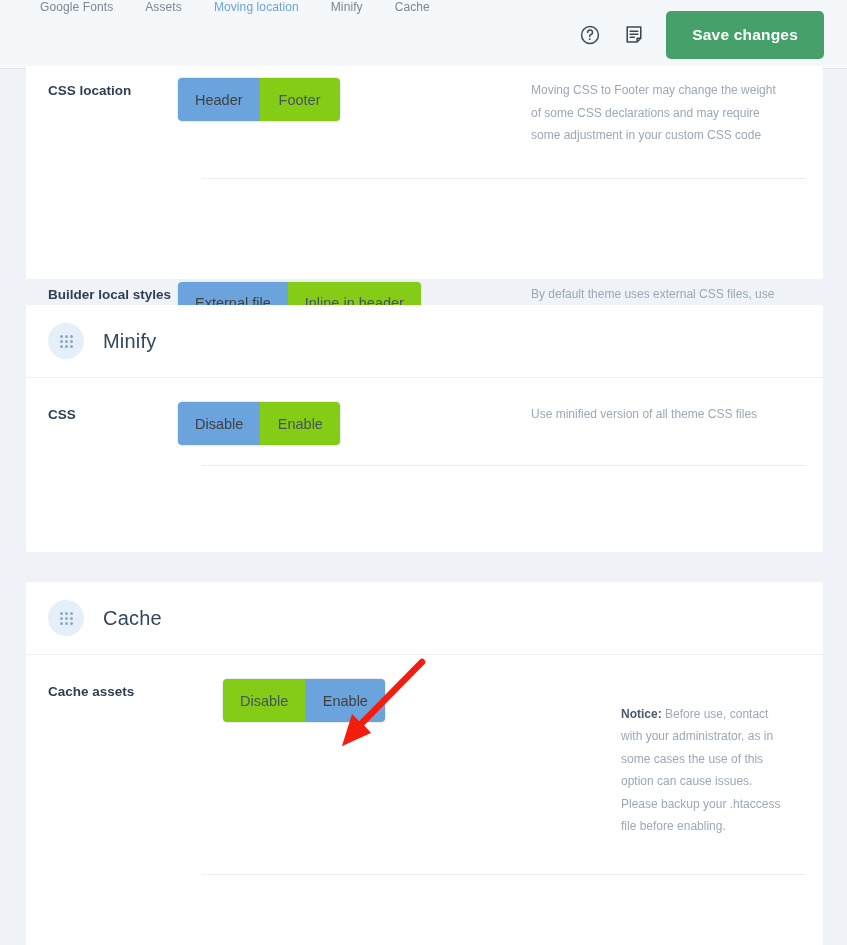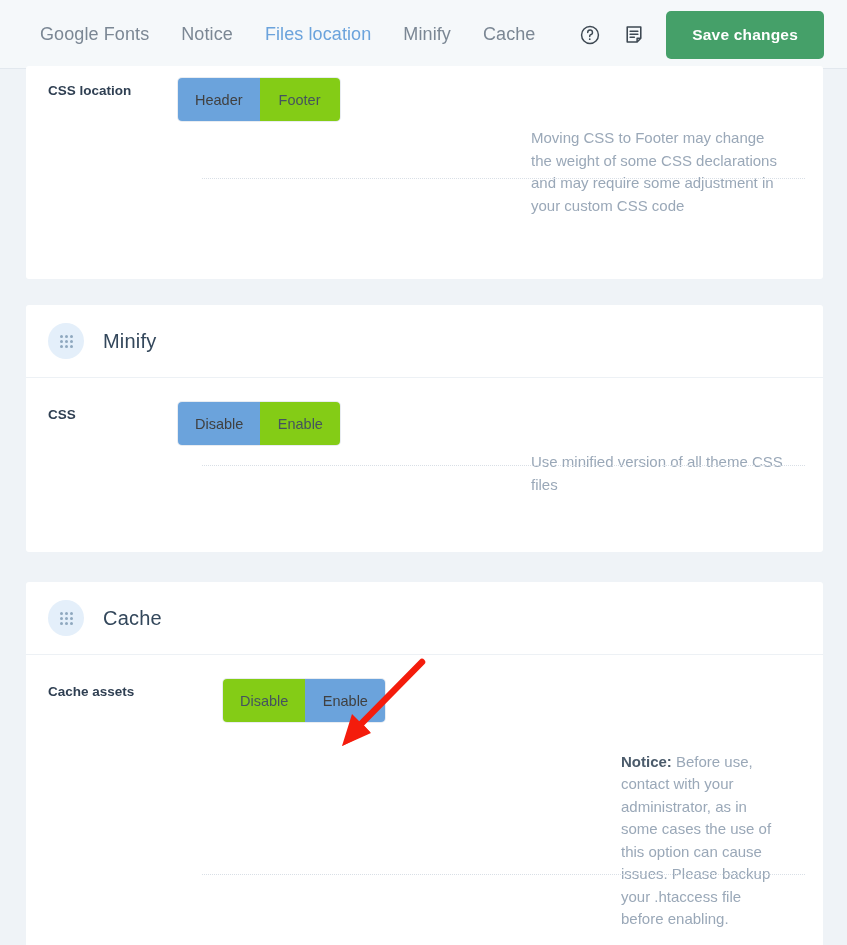--- a/index.html
+++ b/index.html
@@ -35,24 +35,24 @@
     display: flex;
     align-items: center;
     height: 69px;
     margin-left: 40px;
   }
 
   .tab {
     position: relative;
     height: 69px;
     display: flex;
-    align-items: center;
-    padding: 16px 0;
+    align-items: flex-start;
+    padding: 0 0;
     margin-right: 32px;
-    font-size: 18px;
+    font-size: 12px;
     color: #7b8794;
     letter-spacing: .1px;
     cursor: pointer;
     white-space: nowrap;
   }
   .tab.active { color: #6ba3dc; }
   .tab.active::after {
     content: "";
     position: absolute;
     left: -6px; right: -6px;
@@ -172,26 +172,25 @@
     padding-top: 2px;
   }
 
   .row-control {
     flex: 0 0 353px;
     display: flex;
   }
 
   .row-desc {
     flex: 1;
-    font-size: 15px;
+    font-size: 12px;
     line-height: 22.5px;
     color: #9aa8b8;
     padding-top: 1px;
     padding-right: 14px;
-    margin-top: 48px;
   }
   .row-desc b { color: #4b5b6b; font-weight: bold; }
 
   
   .dotted {
     position: absolute;
     left: 176px;
     right: 18px;
     height: 0;
     border-top: 1px dotted #d9dfe6;
@@ -236,24 +235,24 @@
 <body>
 
 <div class="app">
 
   <div class="topbar">
     <div class="tabs">
       <div class="tab">
         <span>Google Fonts</span>
       </div>
       <div class="tab">
-        <span>Notice</span>
+        <span>Assets</span>
       </div>
       <div class="tab active">
-        <span>Files location</span>
+        <span>Moving location</span>
       </div>
       <div class="tab">
         <span>Minify</span>
       </div>
       <div class="tab">
         <span>Cache</span>
       </div>
     </div>
 
     <div class="topbar-right">

